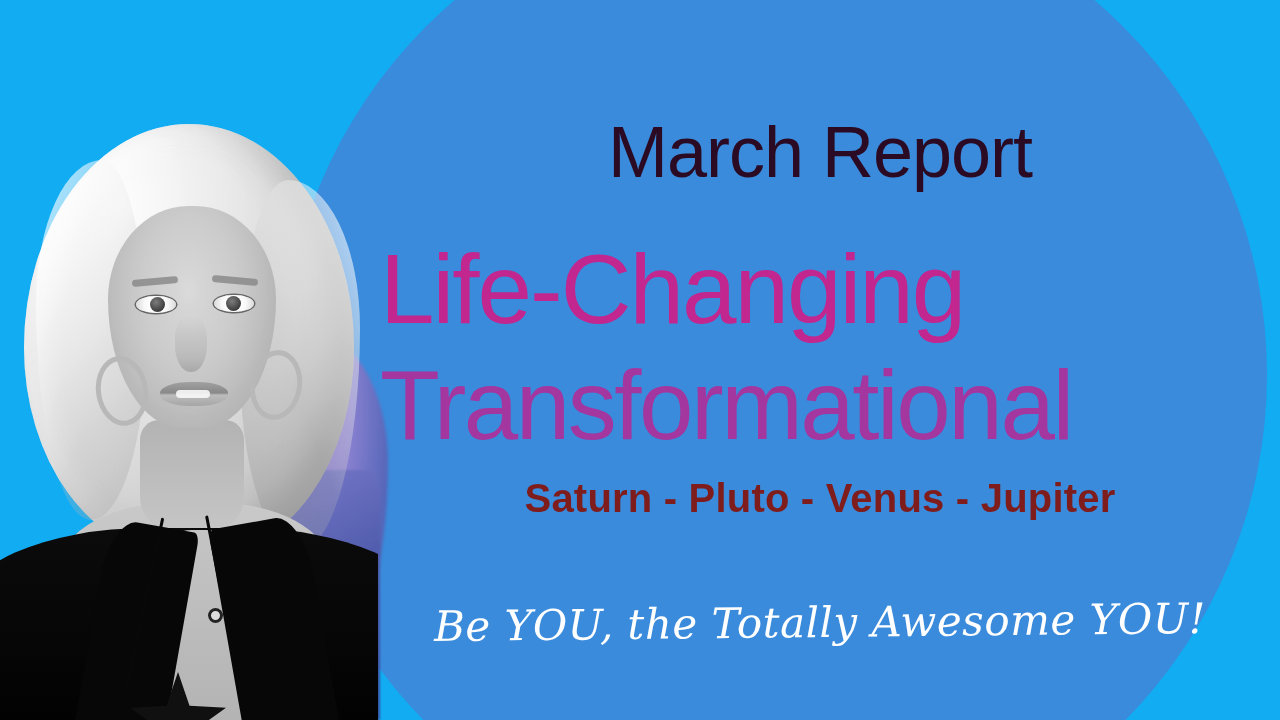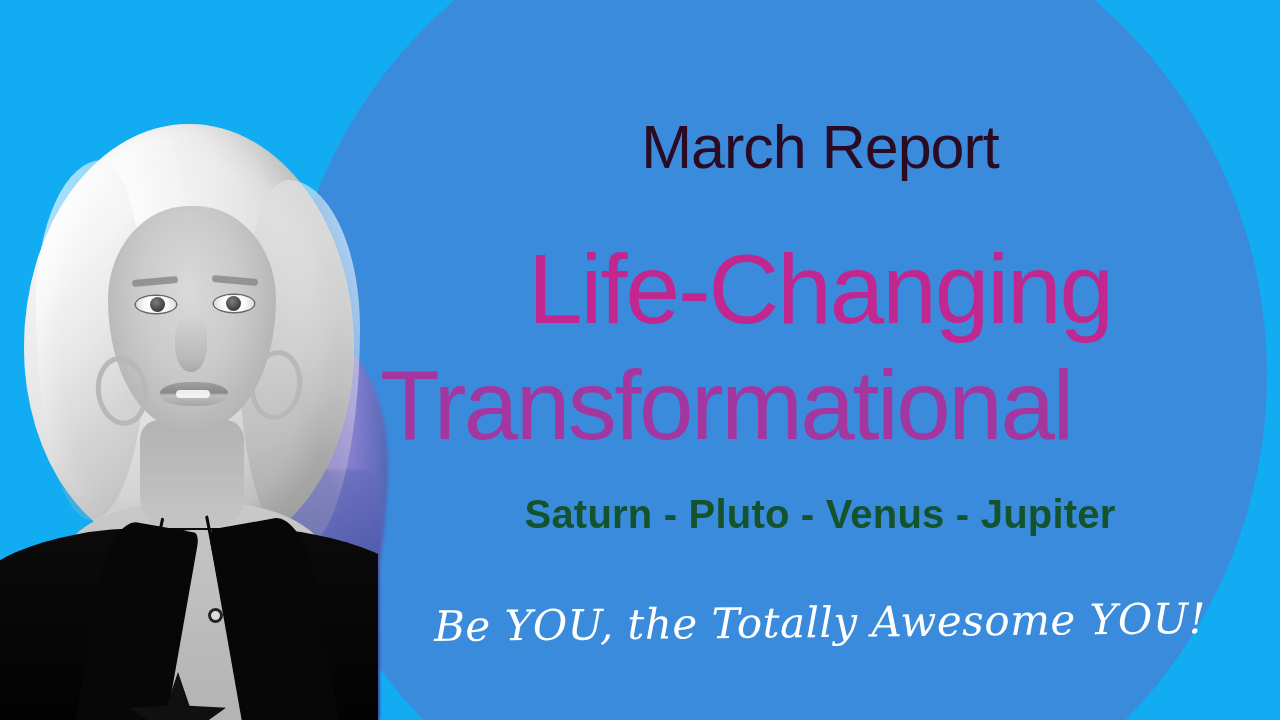--- a/index.html
+++ b/index.html
@@ -199,31 +199,30 @@
     width: 880px;
     height: 720px;
   }
   .title-main {
     position: absolute;
     left: 0; top: 116px;
     width: 880px;
     text-align: center;
     font-family: "Liberation Sans", sans-serif;
     font-weight: 400;
-    font-size: 61px;
+    font-size: 72px;
     line-height: 1.02;
     letter-spacing: -1px;
     color: #2B0A23;
     white-space: nowrap;
   }
   .title-pink1 {
     position: absolute;
     left: 0; top: 240px;
     width: 880px;
-    text-align: center;
     font-family: "Liberation Sans", sans-serif;
     font-weight: 400;
     font-size: 98px;
     line-height: 1.0;
     letter-spacing: -2px;
     color: #C2268F;
     white-space: nowrap;
   }
   .title-pink2 {
     position: absolute;
@@ -232,28 +231,28 @@
     font-family: "Liberation Sans", sans-serif;
     font-weight: 400;
     font-size: 98px;
     line-height: 1.0;
     letter-spacing: -2.5px;
     color: #A4369F;
     white-space: nowrap;
   }
   .planets {
     position: absolute;
-    left: 0; top: 492px;
+    left: 0; top: 476px;
     width: 880px;
     text-align: center;
     font-family: "Liberation Sans", sans-serif;
     font-weight: 700;
     font-size: 40px;
     letter-spacing: 0.2px;
-    color: #14532d;
+    color: #7f1d1d;
     white-space: nowrap;
   }
   .tagline {
     position: absolute;
     left: 0; top: 598px;
     width: 880px;
     text-align: center;
     font-family: "DejaVu Serif", serif;
     font-style: italic;
     font-weight: 400;

